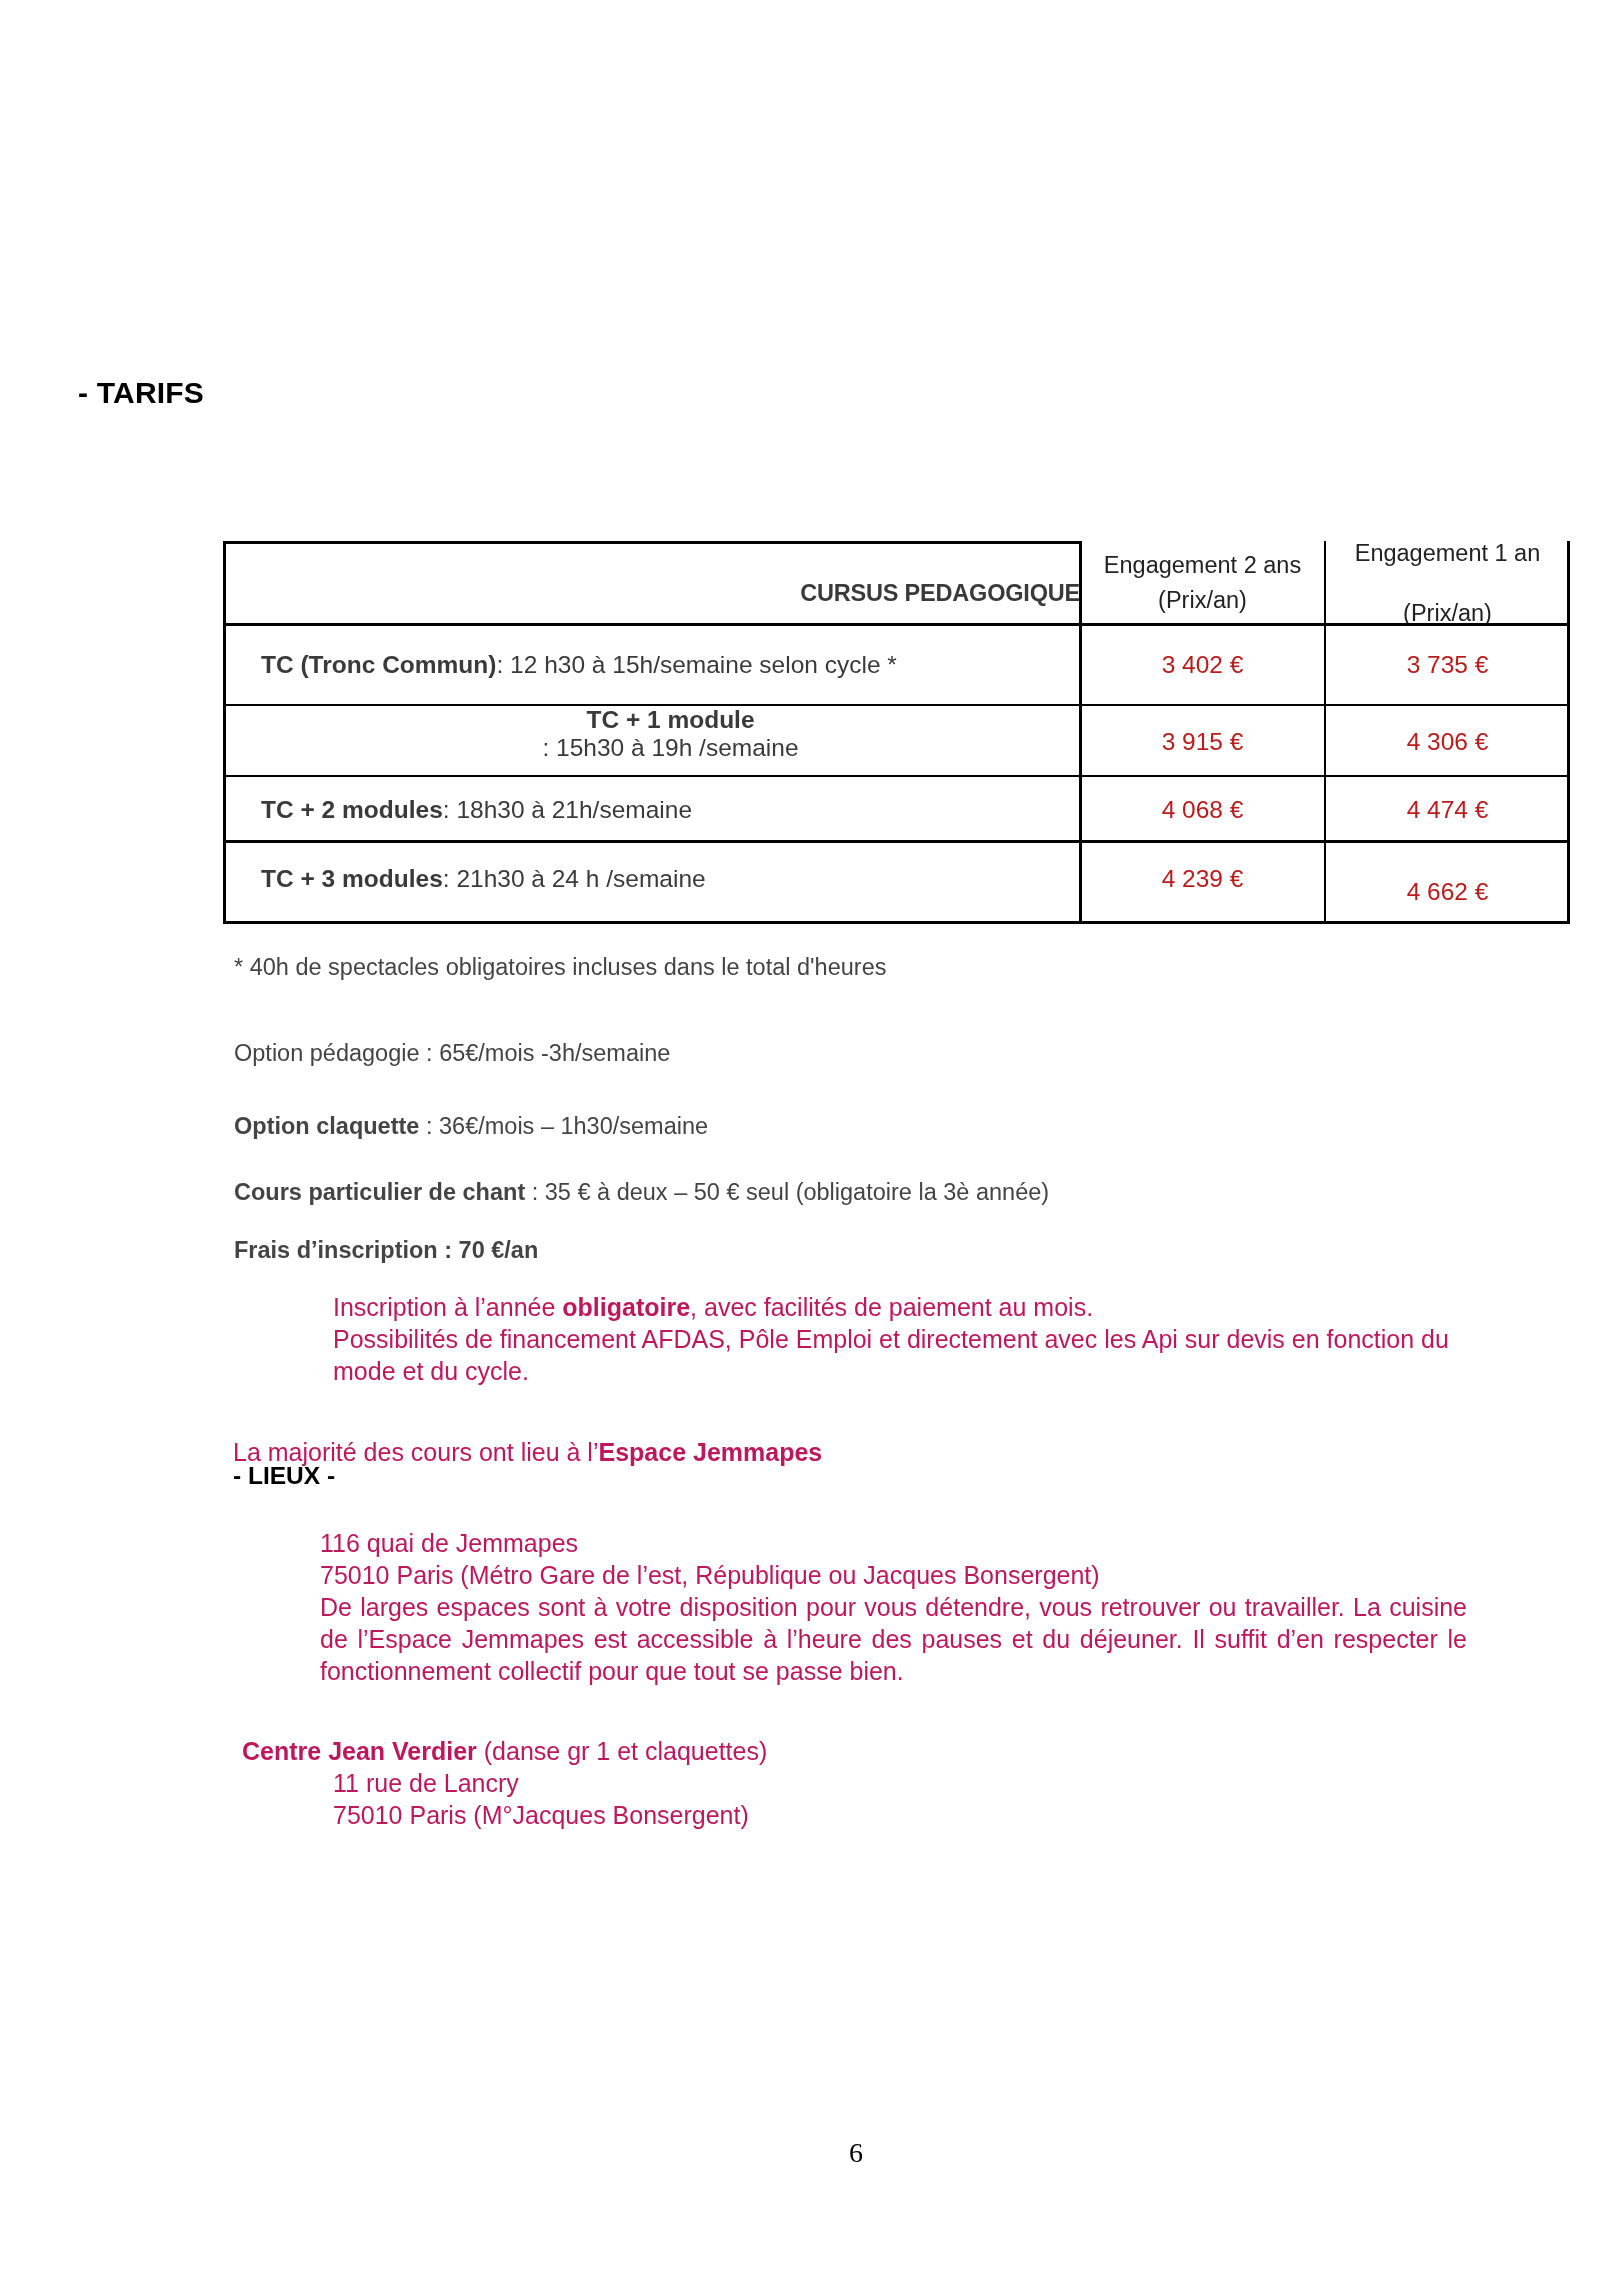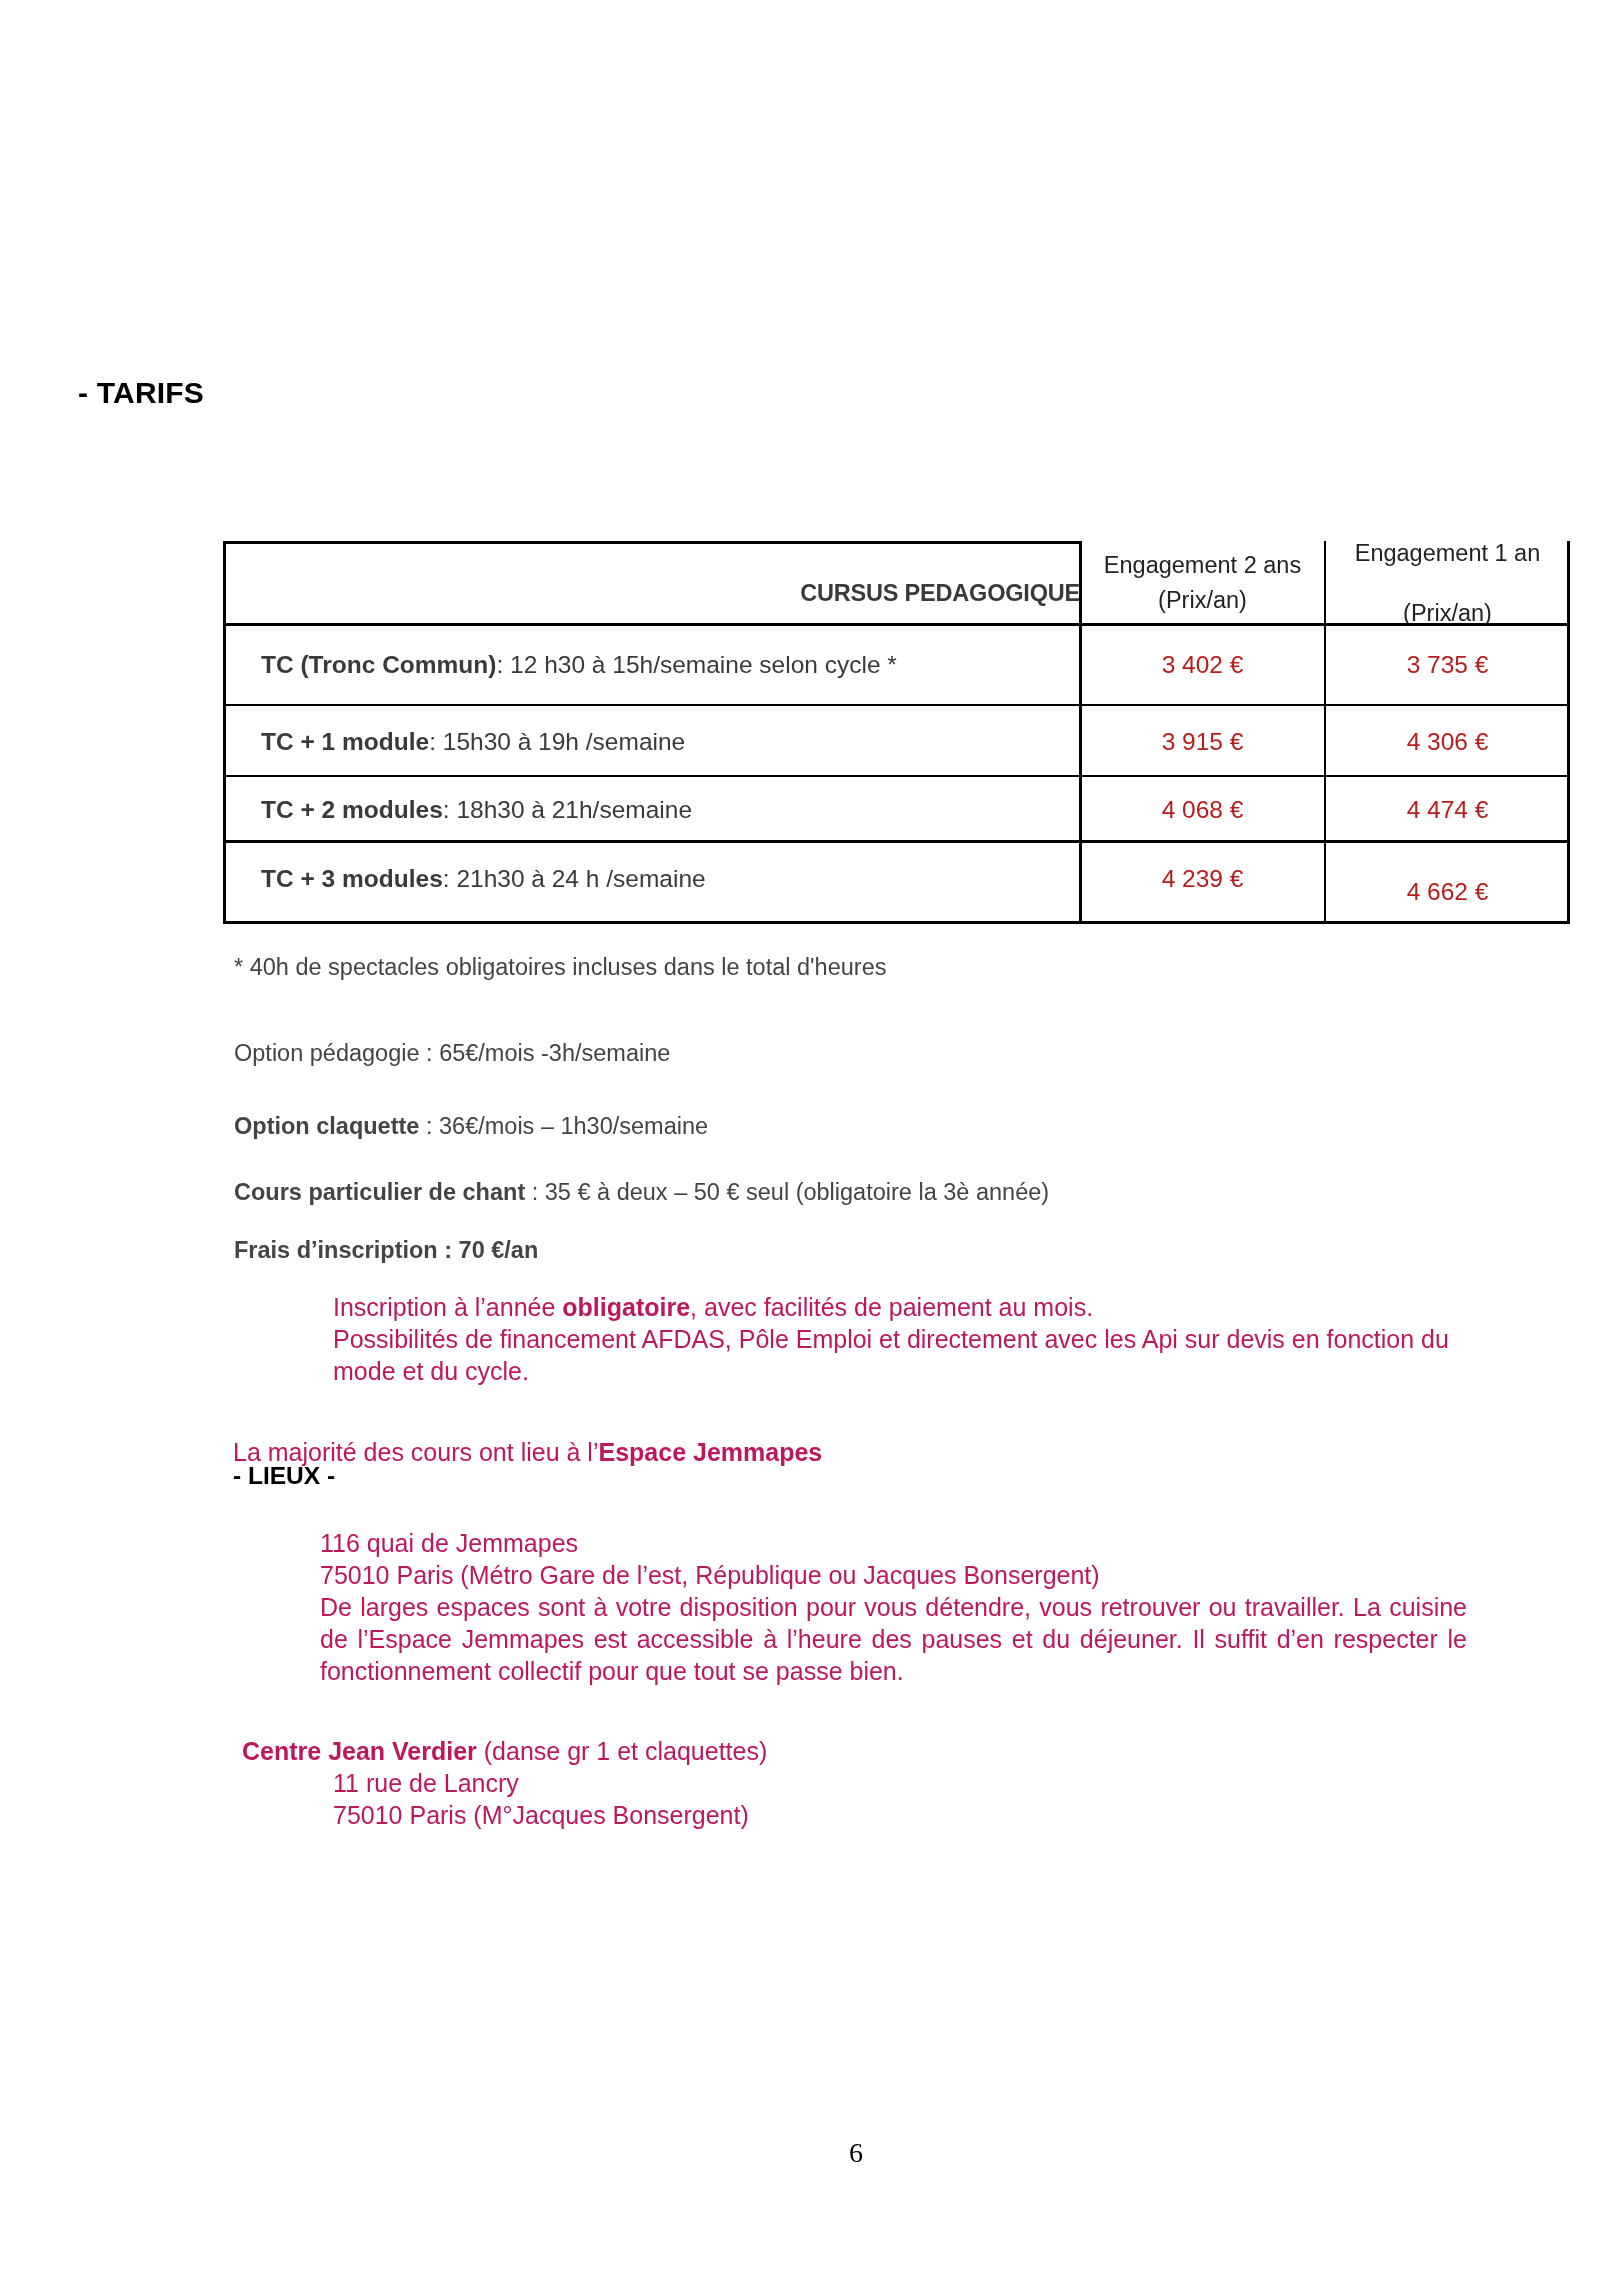--- a/index.html
+++ b/index.html
@@ -63,21 +63,21 @@
     <span class="b">TC (Tronc Commun)</span>
       <span> : 12 h30  à 15h/semaine selon cycle *</span>
   </div>
   <div class="cell col2" style="top:84px;height:80px;">
       <span class="price">3 402 €</span>
     </div>
   <div class="cell col3" style="top:84px;height:80px;">
       <span class="price">3 735 €</span>
     </div>
 
-  <div class="cell col1" style="top:165px;height:72px;">
+  <div class="cell col1" style="top:165px;height:72px;flex-direction:column;">
     <span class="b">TC + 1 module</span>
       <span> :  15h30  à 19h /semaine</span>
   </div>
   <div class="cell col2" style="top:165px;height:72px;">
       <span class="price">3 915 €</span>
     </div>
   <div class="cell col3" style="top:165px;height:72px;">
       <span class="price">4 306 €</span>
     </div>
 

